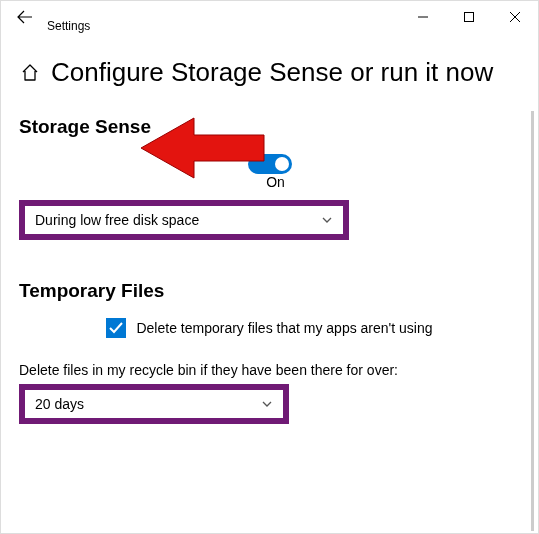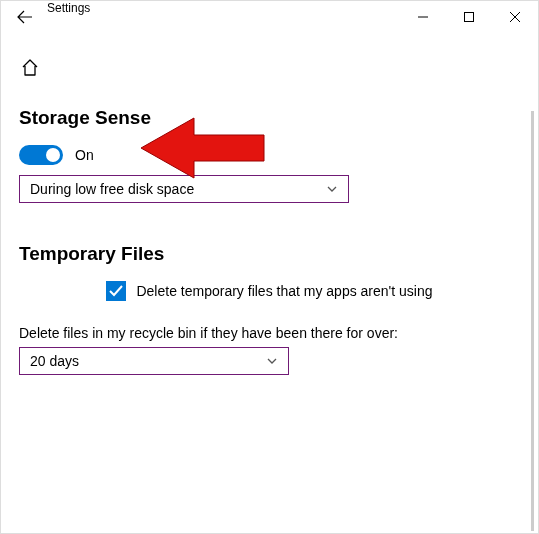--- a/index.html
+++ b/index.html
@@ -7,21 +7,21 @@
       font-family: "Segoe UI", Tahoma, sans-serif;
       background: #fff;
       width: 539px;
       height: 534px;
       position: relative;
       overflow: hidden;
       border: 1px solid #ddd;
     }
     .titlebar {
       display: flex;
-      align-items: flex-start;
+      align-items: flex-end;
       height: 32px;
       padding-left: 8px;
     }
     .titlebar-back {
       width: 32px; height: 32px;
       display: flex; align-items: center; justify-content: center;
       cursor: pointer;
     }
     .titlebar-title { font-size: 12px; margin-left: 6px; color: #000; }
     .win-controls {
@@ -55,20 +55,21 @@
     .section-title {
       font-size: 19px;
       font-weight: 700;
       color: #000;
       margin-bottom: 16px;
     }
     .toggle-row {
       display: flex;
       align-items: center;
       margin-bottom: 10px;
+      flex-direction: column;
     }
     .toggle {
       width: 44px; height: 20px;
       background: #0078d4;
       border-radius: 10px;
       position: relative;
       cursor: pointer;
     }
     .toggle-knob {
       position: absolute;
@@ -87,22 +88,22 @@
       margin-bottom: 14px;
       color: #000;
       max-width: 480px;
     }
     .field-label {
       font-size: 14px;
       margin-bottom: 6px;
     }
     .dropdown {
       width: 330px;
-      height: 28px;
-      border: 1px solid #701a75;
+      height: 40px;
+      border: 6px solid #701a75;
       display: flex;
       align-items: center;
       padding: 0 10px;
       font-size: 14px;
       cursor: pointer;
       background: #fff;
       justify-content: space-between;
       margin-bottom: 40px;
     }
     .dropdown2 { width: 270px; margin-bottom: 0; }
@@ -169,20 +170,21 @@
   </div>
 </div>
 
 <div class="content">
   <div class="header-row">
     <div class="home-icon">
       <svg width="20" height="20" viewBox="0 0 20 20">
           <path d="M3 9 L10 2 L17 9 M5 8 V17 H15 V8" stroke="#000" stroke-width="1.3" fill="none" stroke-linejoin="round"></path>
         </svg>
     </div>
+    <h1 class="page-title">Configure Storage Sense or run it now</h1>
   </div>
 
   <h2 class="section-title">Storage Sense</h2>
 
   <div class="toggle-row">
     <div class="toggle">
       <div class="toggle-knob"></div>
     </div>
     <span class="toggle-label">On</span>
   </div>

